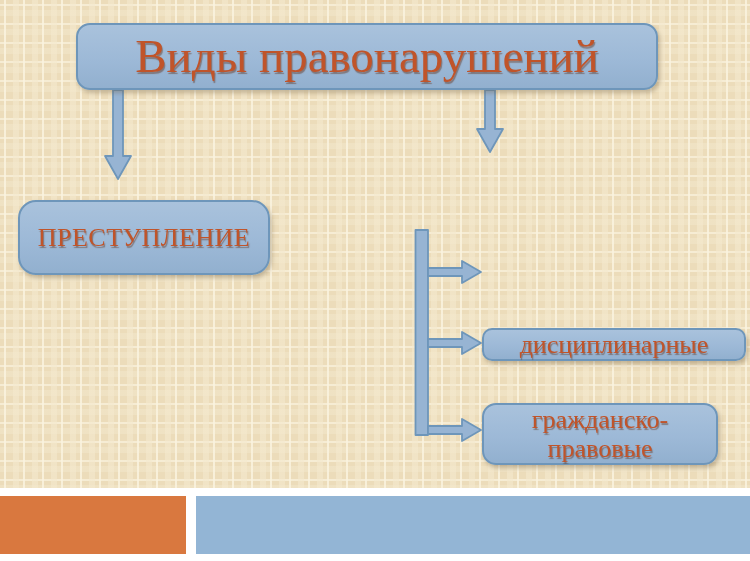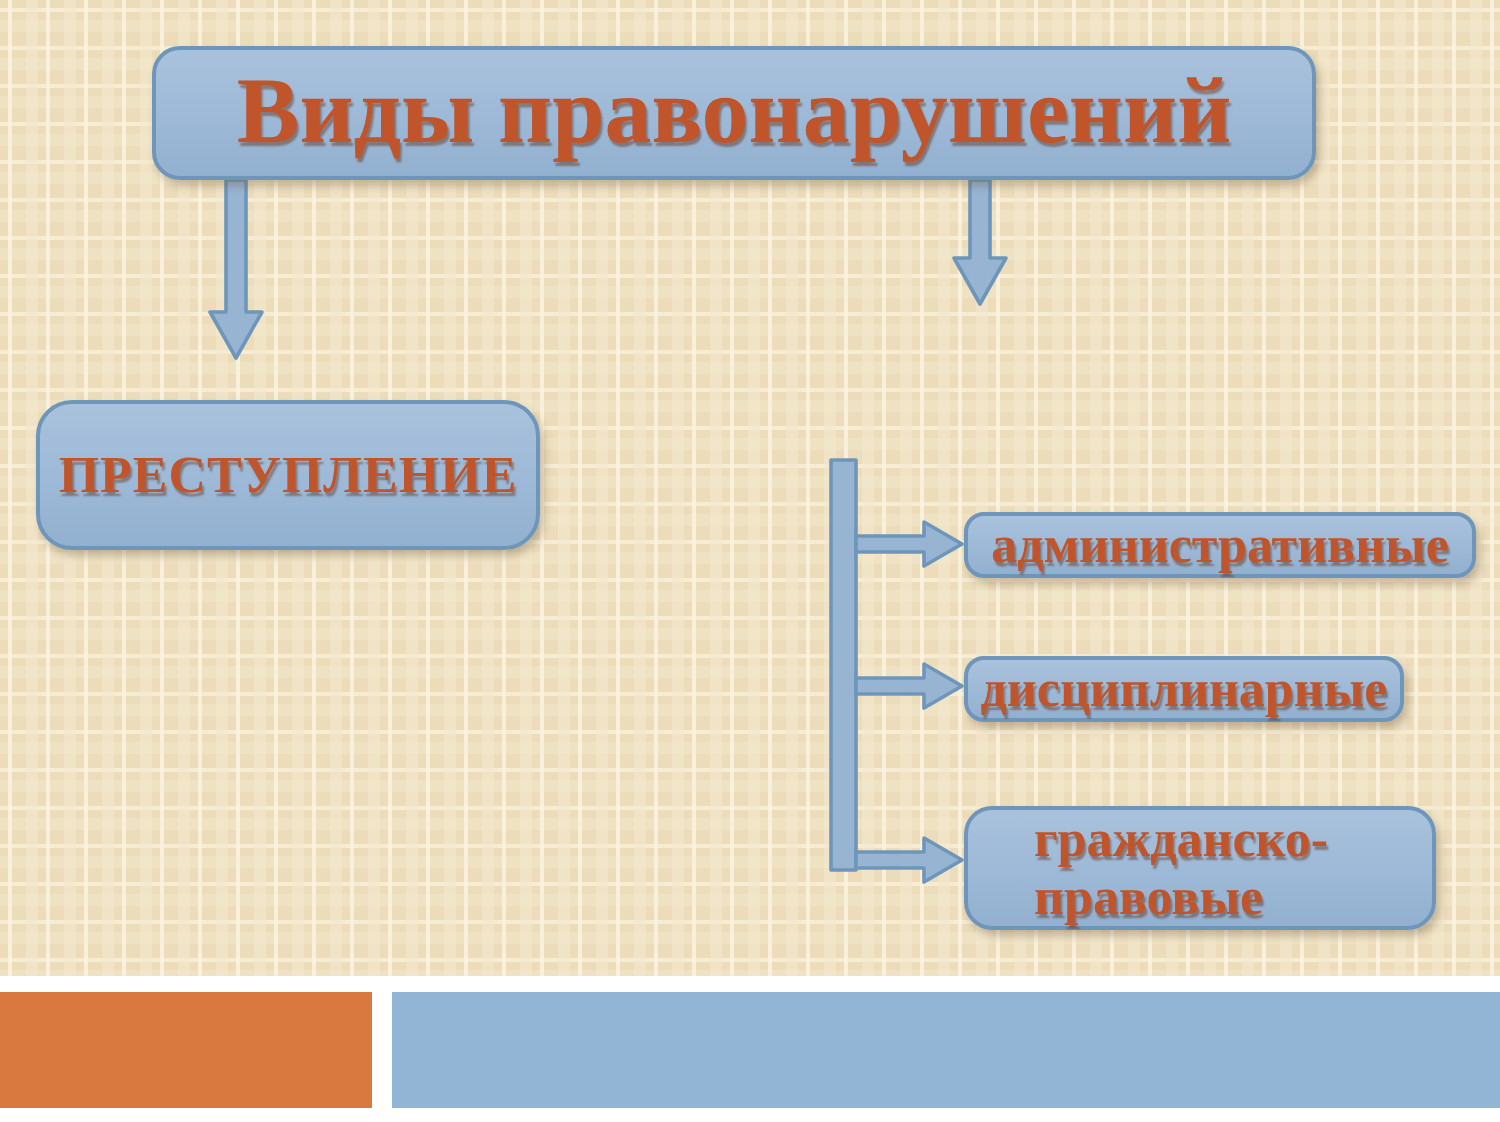--- a/index.html
+++ b/index.html
@@ -28,31 +28,32 @@
         rgba(248,240,219,0) 0px, rgba(248,240,219,0) 4px,
         rgba(250,243,223,.7) 4px, rgba(250,243,223,.7) 6px,
         rgba(248,240,219,0) 6px, rgba(248,240,219,0) 13px,
         rgba(242,231,203,.55) 13px, rgba(242,231,203,.55) 19px);
   }
   .node{
     position:absolute;
     background:linear-gradient(180deg,var(--node-fill-light) 0%,var(--node-fill) 55%,#92b0cf 100%);
     border:2px solid var(--node-border);
     display:flex;align-items:center;justify-content:center;
+    text-align:center;
     color:var(--text);
-    font-weight:bold;
+    font-weight:normal;
     box-shadow:2px 3px 4px rgba(110,90,60,.35);
     text-shadow:1px 2px 1px rgba(95,45,18,.45);
     line-height:1.12;
   }
   .node-title{left:76px;top:23px;width:582px;height:67px;border-radius:14px;font-size:47px;}
   .node-crime{left:18px;top:180px;width:252px;height:75px;border-radius:18px;font-size:26px;letter-spacing:.5px;margin-top:20px;}
   .node-misd{left:393px;top:155px;width:207px;height:77px;border-radius:18px;font-size:26px;letter-spacing:.5px;}
   .node-admin{left:482px;top:256px;width:256px;height:33px;border-radius:10px;font-size:26px;}
-  .node-disc{left:482px;top:328px;width:220px;height:33px;border-radius:10px;font-size:26px;}
+  .node-disc{left:482px;top:328px;width:264px;height:33px;border-radius:10px;font-size:26px;}
   .node-civil{left:482px;top:403px;width:236px;height:62px;border-radius:14px;font-size:26px;padding:0 33px;}
   .connectors{position:absolute;left:0;top:0;width:750px;height:561px;}
   .connectors polygon,.connectors rect{
     fill:#97b4d3;stroke:#6e96ba;stroke-width:1.8;stroke-linejoin:round;
   }
   .footer{position:absolute;left:0;top:488px;width:750px;height:73px;background:var(--footer-background);}
   .footer-bar-orange{position:absolute;left:0;top:8px;width:186px;height:58px;background:var(--footer-orange);}
   .footer-bar-blue{position:absolute;left:196px;top:8px;width:554px;height:58px;background:var(--footer-blue);}
 </style>
 </head>
@@ -77,23 +78,20 @@
 
   <div class="node node-title">
     <span>Виды правонарушений</span>
   </div>
 
   <div class="node node-crime">
     <span>ПРЕСТУПЛЕНИЕ</span>
   </div>
 
 
-  <div class="node node-admin">
-    <span>административные</span>
-  </div>
 
   <div class="node node-disc">
     <span>дисциплинарные</span>
   </div>
 
   <div class="node node-civil">
     <span>гражданско-правовые</span>
   </div>
 
   <div class="footer">

